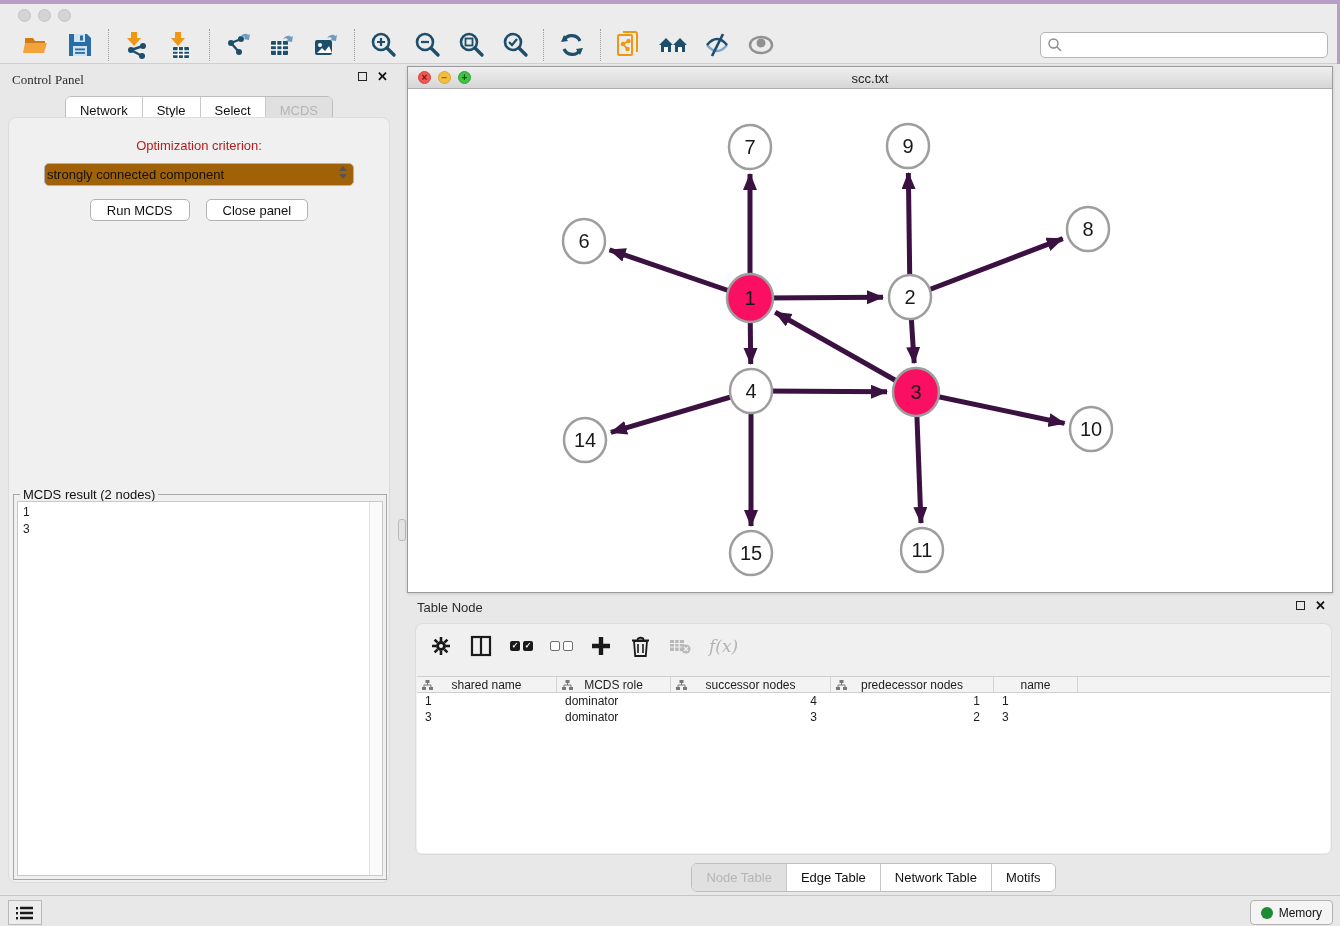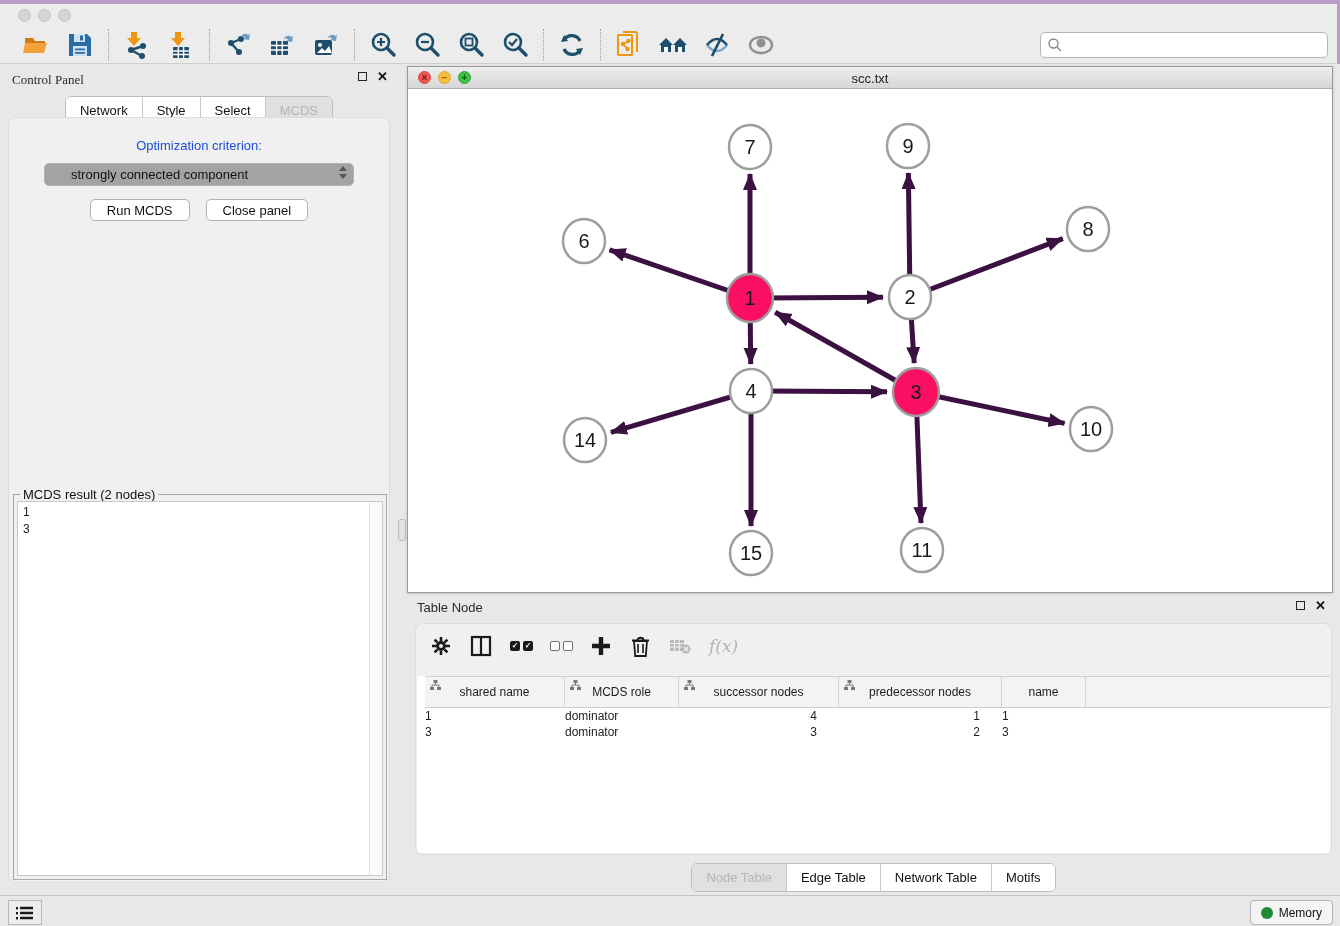--- a/index.html
+++ b/index.html
@@ -32,22 +32,22 @@
   
   .control-panel { position:absolute; left:0; top:64px; width:398px; height:829px; background:#e8e8e8; }
   .cp-title { left:12px; top:8px;font-family:Liberation Serif, serif; }
   .cp-icons { position:absolute; right:10px; top:8px; display:flex; gap:10px; align-items:center; }
   .tabs-row { position:absolute; top:32px; width:100%; display:flex; justify-content:center; }
   .seg-tabs { display:flex; border:1px solid #bdbdbd; border-radius:6px; overflow:hidden; background:#fff; }
   .seg-tab { padding:6px 14px; font-size:13px; color:#111; background:#fff; border-left:1px solid #c9c9c9; }
   .seg-tab:first-child { border-left:none; }
   .seg-tab.selected { background:#e0e0e0; color:#b5b5b5; }
   .cp-body { left:8px; top:53px; width:382px; height:766px; }
-  .opt-label { text-align:center; font-size:13px; color:#1d4ed8; margin-top:20px; }
-  .select-box { position:relative; margin:10px auto 0 auto; width:310px; height:23px; background:#a3a3a3; border:1px solid #b2b2b2; border-radius:5px; font-size:13px; color:#111; display:flex; align-items:center; padding-left:26px; }
+  .opt-label { text-align:center; font-size:13px; color:#b91c1c; margin-top:20px; }
+  .select-box { position:relative; margin:10px auto 0 auto; width:310px; height:23px; background:#a16207; border:1px solid #b2b2b2; border-radius:5px; font-size:13px; color:#111; display:flex; align-items:center; padding-left:2px; }
   .select-stepper { position:absolute; right:6px; top:2px; display:flex; flex-direction:column; align-items:center; line-height:8px; }
   .step-up, .step-down { width:0; height:0; border-left:4px solid transparent; border-right:4px solid transparent; }
   .step-up { border-bottom:5px solid #555; margin-bottom:3px; }
   .step-down { border-top:5px solid #555; }
   .btn-row { display:flex; justify-content:center; gap:16px; margin-top:13px; }
   .push-btn { height:22px; background:#fff; border:1px solid #b2b2b2; border-radius:5px; font-size:13px; color:#111; padding:0 16px; font-family:"Liberation Sans",sans-serif; }
   .result-box { position:absolute; left:4px; top:376px; width:374px; height:386px; border:1px solid #a8a8a8; }
   .result-legend { position:absolute; left:6px; top:-8px; background:#f0f0f0; font-size:13px; color:#111; padding:0 3px; }
   .result-area { position:absolute; left:3px; top:6px; right:3px; bottom:3px; background:#fff; border:1px solid #c9c9c9; font-size:12px; color:#222; line-height:17px; padding:2px 5px; }
   .result-scroll { position:absolute; right:0; top:0; bottom:0; width:13px; background:#fafafa; border-left:1px solid #e3e3e3; }
@@ -67,21 +67,21 @@
   .net-canvas { position:absolute; left:0; top:22px; width:924px; height:503px; background:#fff; }
 
   
   .table-panel { position:absolute; left:407px; top:597px; width:933px; height:292px; background:#e8e8e8; }
   .tp-title { left:10px; top:3px; }
   .tp-icons { position:absolute; right:14px; top:4px; display:flex; gap:10px; align-items:center; }
   .tp-body { left:8px; top:26px; width:917px; height:232px; overflow:hidden; }
   .tp-toolbar { display:flex; align-items:center; gap:17px; height:44px; padding-left:14px; }
   .fx-label { font-family:"DejaVu Serif", serif; font-style:italic; font-size:17px; color:#b3b3b3; }
   .grid-table { position:absolute; left:1px; right:1px; top:52px; bottom:1px; background:#fff; }
-  .thead { display:flex; background:#f3f3f3; border-top:1px solid #cfcfcf; border-bottom:1px solid #cfcfcf; height:32px;margin-left:8px; }
+  .thead { display:flex; background:#f3f3f3; border-top:1px solid #cfcfcf; border-bottom:1px solid #cfcfcf; height:17px; }
   .th { position:relative; font-size:12px; color:#1c1c1c; display:flex; align-items:center; justify-content:center; border-right:1px solid #d4d4d4; }
   .th .sitemap { position:absolute; left:5px; top:3px; }
   .trow { display:flex; height:16px; font-size:12px; color:#1c1c1c; }
   .td { padding:0 8px; display:flex; align-items:center; }
   .td.num { justify-content:flex-end; padding-right:14px; }
   .c0{width:140px;} .c1{width:114px;} .c2{width:160px;} .c3{width:163px;} .c4{width:84px;} .cfill{flex:1; border-right:none;}
   .tp-tabs-row { position:absolute; left:0; right:0; top:266px; display:flex; justify-content:center; }
 
   
   .statusbar { position:absolute; left:0; top:895px; width:1340px; height:33px; background:#e8e8e8; border-top:1px solid #c6c6c6; }

